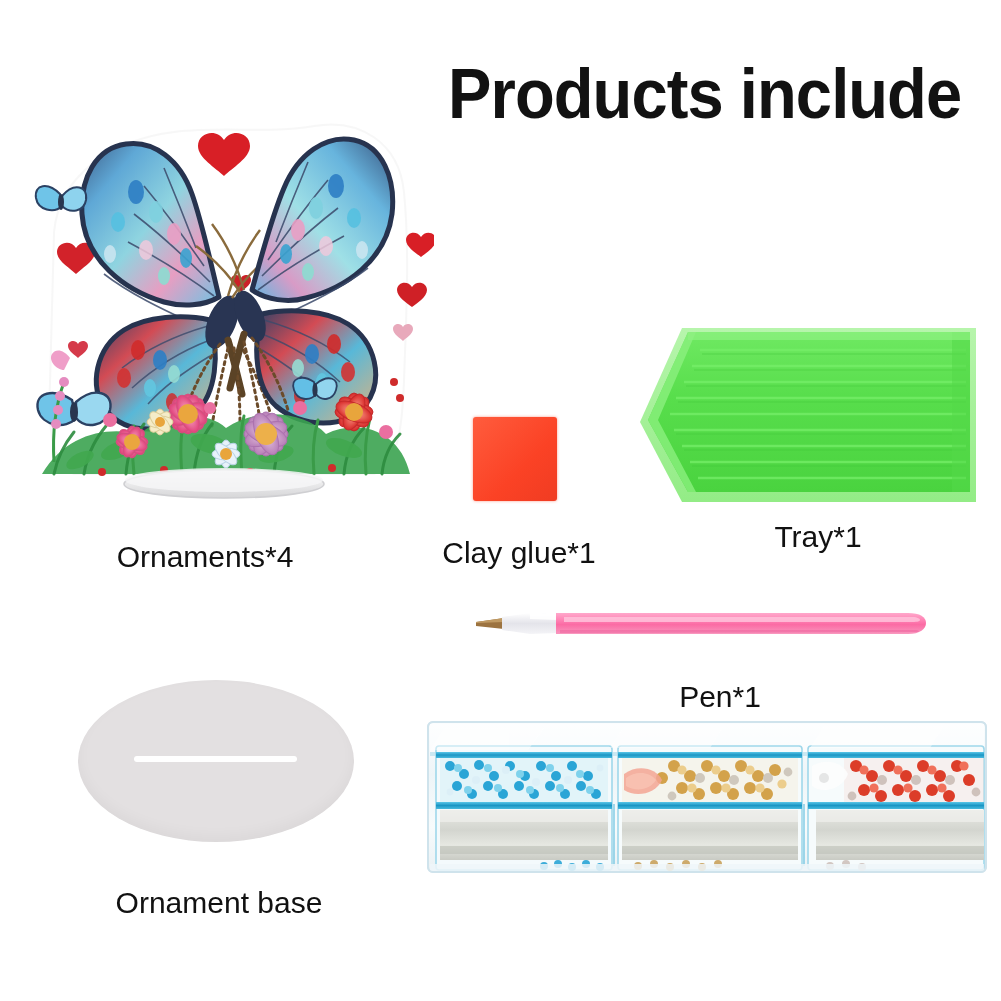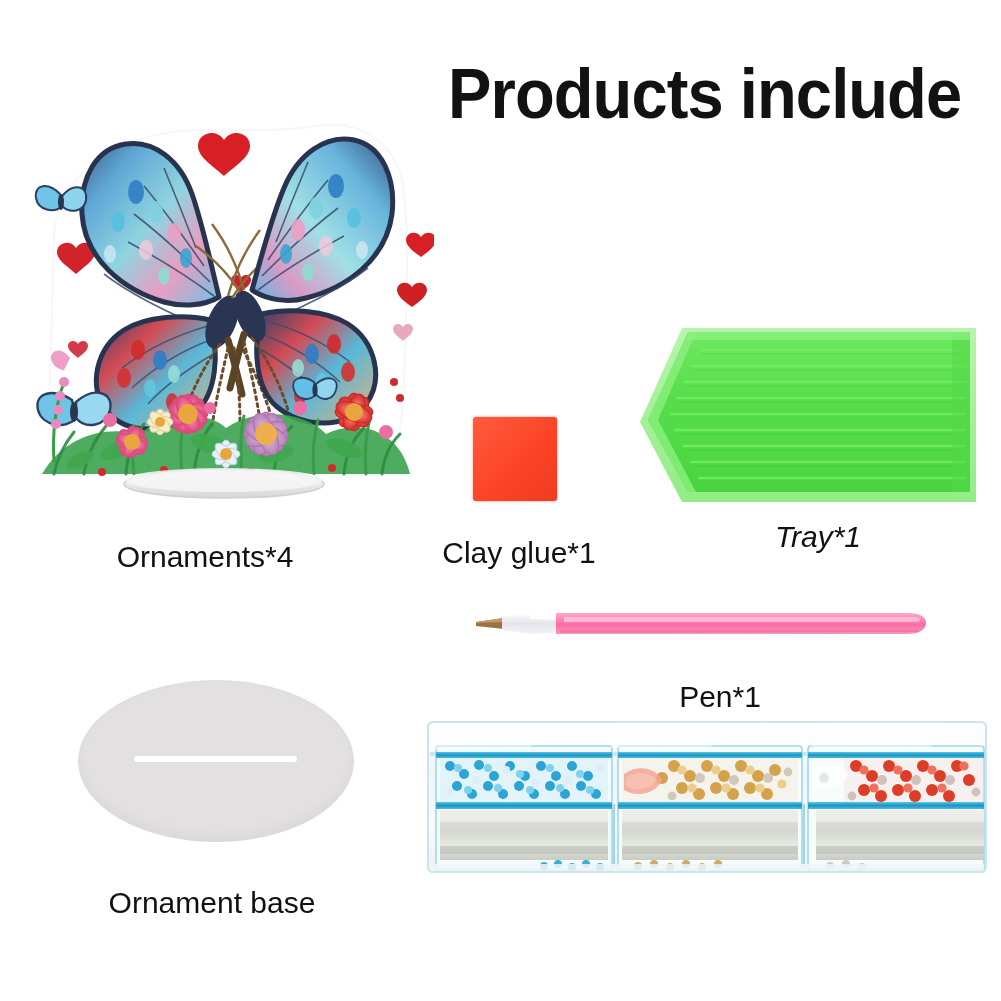--- a/index.html
+++ b/index.html
@@ -432,21 +432,21 @@
         <line x1="62" y1="150" x2="336" y2="150"></line>
       </g>
 
       <path d="M322 16 L340 16 L340 176 L322 176 Z" fill="#53d948" opacity=".55"></path>
 
       <path d="M18 104 L58 16 L66 16 L28 104 L66 176 L58 176 Z" fill="#8bf07e" opacity=".8"></path>
 
       <path d="M58 16 L340 16 L340 24 L58 24 Z" fill="#8ef181" opacity=".7"></path>
     </svg>
   </div>
-  <div class="abs caption" style="left:688px;top:520px;width:260px;font-style:italic;">Tray*1</div>
+  <div class="abs caption" style="left:688px;top:520px;width:260px;">Tray*1</div>
 
   <div class="abs" id="pen-figure">
     <svg id="pen-svg" viewBox="0 0 470 50" xmlns="http://www.w3.org/2000/svg">
       <defs>
         <linearGradient id="penBarrel" x1="0" y1="0" x2="0" y2="1">
           <stop offset="0%" stop-color="#ffa8cb"></stop>
           <stop offset="28%" stop-color="#ff89b8"></stop>
           <stop offset="55%" stop-color="#fb6ba4"></stop>
           <stop offset="100%" stop-color="#f998bf"></stop>
         </linearGradient>
@@ -469,21 +469,21 @@
 
       <path d="M92 30 L446 30 C450 30 452 31 450 32 L92 33 Z" fill="#ec5f9b" opacity=".5"></path>
     </svg>
   </div>
   <div class="abs caption" style="left:590px;top:680px;width:260px;">Pen*1</div>
 
   <div class="abs" id="base-figure">
     <div id="base-ellipse"></div>
     <div id="base-slot"></div>
   </div>
-  <div class="abs caption" style="left:82px;top:886px;width:260px;">Ornament base</div>
+  <div class="abs caption" style="left:89px;top:886px;width:260px;">Ornament base</div>
 
   <div class="abs" id="bag-figure">
     <svg id="bag-svg" viewBox="0 0 566 178" xmlns="http://www.w3.org/2000/svg">
       <defs>
         <linearGradient id="film" x1="0" y1="0" x2="0" y2="1">
           <stop offset="0%" stop-color="#fbfdfe"></stop>
           <stop offset="35%" stop-color="#eef5f8"></stop>
           <stop offset="70%" stop-color="#f7fbfc"></stop>
           <stop offset="100%" stop-color="#eaf1f4"></stop>
         </linearGradient>

